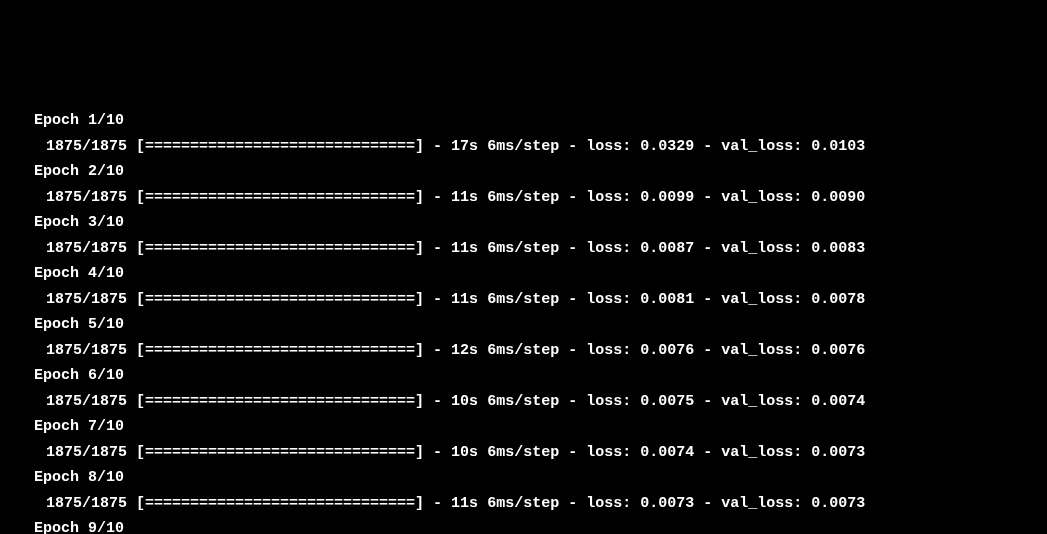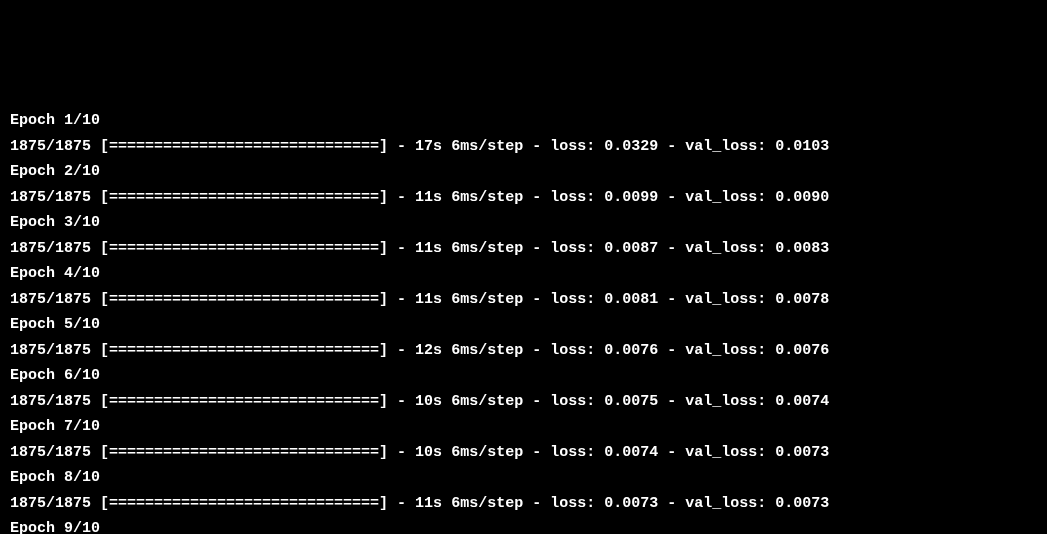--- a/index.html
+++ b/index.html
@@ -15,23 +15,25 @@
       font-weight: bold;
       line-height: 1.7;
       padding: 6px 10px;
       width: 1047px;
       height: 534px;
       white-space: pre;
       overflow: hidden;
     }
     .epoch-line {
       display: block;
+      margin-left: 24px;
     }
     .progress-line {
       display: block;
+      margin-left: 36px;
     }
   </style>
 </head>
 <body>
 
 
 
 <div id="training-output"><span class="epoch-line">Epoch 1/10</span><span class="progress-line"><span>1875/1875</span> <span>[==============================]</span> - <span>17s</span> <span>6ms/step</span> - loss: <span>0.0329</span> - val_loss: <span>0.0103</span></span><span class="epoch-line">Epoch 2/10</span><span class="progress-line"><span>1875/1875</span> <span>[==============================]</span> - <span>11s</span> <span>6ms/step</span> - loss: <span>0.0099</span> - val_loss: <span>0.0090</span></span><span class="epoch-line">Epoch 3/10</span><span class="progress-line"><span>1875/1875</span> <span>[==============================]</span> - <span>11s</span> <span>6ms/step</span> - loss: <span>0.0087</span> - val_loss: <span>0.0083</span></span><span class="epoch-line">Epoch 4/10</span><span class="progress-line"><span>1875/1875</span> <span>[==============================]</span> - <span>11s</span> <span>6ms/step</span> - loss: <span>0.0081</span> - val_loss: <span>0.0078</span></span><span class="epoch-line">Epoch 5/10</span><span class="progress-line"><span>1875/1875</span> <span>[==============================]</span> - <span>12s</span> <span>6ms/step</span> - loss: <span>0.0076</span> - val_loss: <span>0.0076</span></span><span class="epoch-line">Epoch 6/10</span><span class="progress-line"><span>1875/1875</span> <span>[==============================]</span> - <span>10s</span> <span>6ms/step</span> - loss: <span>0.0075</span> - val_loss: <span>0.0074</span></span><span class="epoch-line">Epoch 7/10</span><span class="progress-line"><span>1875/1875</span> <span>[==============================]</span> - <span>10s</span> <span>6ms/step</span> - loss: <span>0.0074</span> - val_loss: <span>0.0073</span></span><span class="epoch-line">Epoch 8/10</span><span class="progress-line"><span>1875/1875</span> <span>[==============================]</span> - <span>11s</span> <span>6ms/step</span> - loss: <span>0.0073</span> - val_loss: <span>0.0073</span></span><span class="epoch-line">Epoch 9/10</span></div>
 
 

